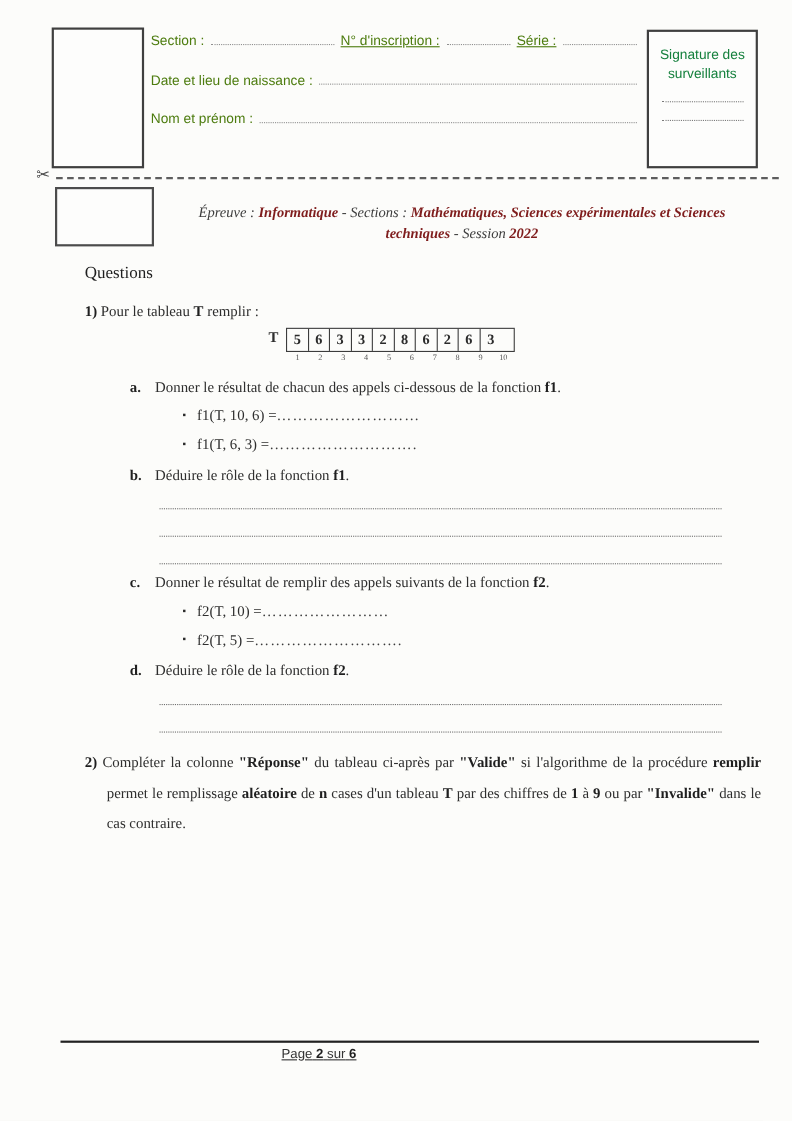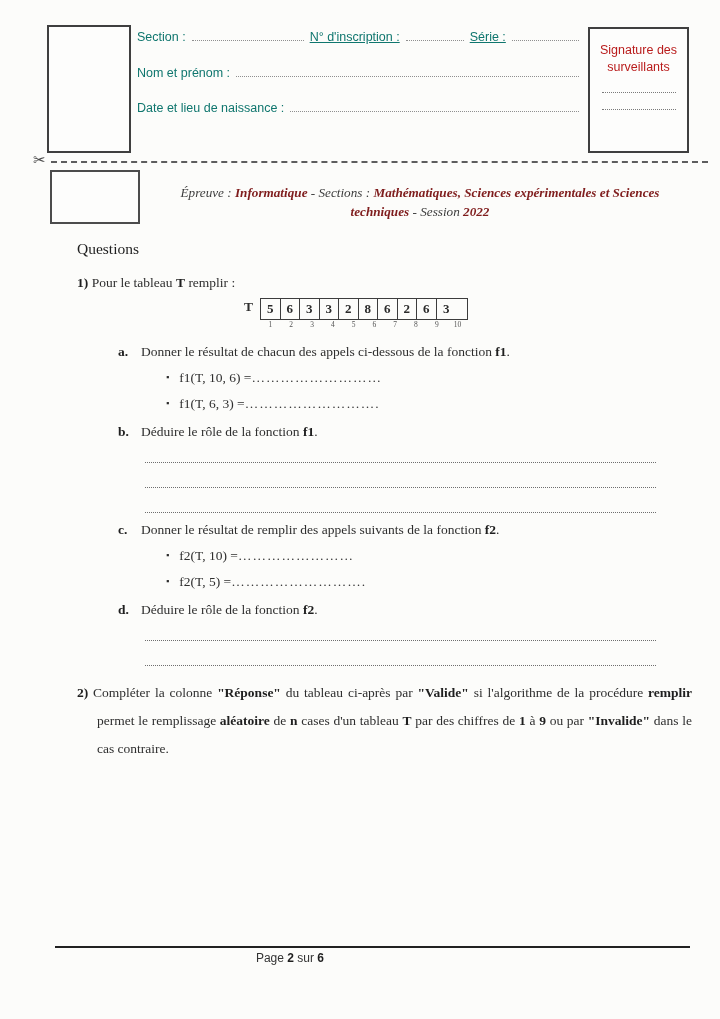--- a/index.html
+++ b/index.html
@@ -3,25 +3,25 @@
 <meta charset="utf-8">
 <style>
   * { margin:0; padding:0; box-sizing:border-box; }
   html,body { width:720px; height:1019px; }
   body { background:#e8e8e6; font-family:"Liberation Serif", serif; color:#2e2e2e; }
   .page { position:relative; width:720px; height:1019px; background:#fcfcfa; overflow:hidden; }
 
   
   .box-left  { position:absolute; left:47px; top:25px; width:84px; height:128px; border:2px solid #3f3f3f; background:#fdfdfc; }
   .box-right { position:absolute; left:588px; top:27px; width:101px; height:126px; border:2px solid #3f3f3f; background:#fdfdfc;
-               font-family:"Liberation Sans", sans-serif; font-size:12.5px; color:#b91c1c; text-align:center; }
+               font-family:"Liberation Sans", sans-serif; font-size:12.5px; color:#15803d; text-align:center; }
   .box-right .sig-title { margin-top:13px; line-height:17px; }
   .sig-line { width:74px; margin:16px auto 0; border-bottom:1.5px dotted #7a7a7a; height:1px; }
 
-  .fields { position:absolute; left:137px; top:30px; width:442px; font-family:"Liberation Sans", sans-serif; font-size:12.5px; color:#0f766e; }
+  .fields { position:absolute; left:137px; top:30px; width:442px; font-family:"Liberation Sans", sans-serif; font-size:12.5px; color:#4d7c0f; }
   .frow { display:flex; align-items:baseline; margin-bottom:22px; }
   .frow:nth-child(2) { margin-bottom:21px; }
   .dotfill { border-bottom:1px dotted #8f8f8f; height:0.85em; }
   .w1 { width:112px; } .w2 { width:58px; } .grow { flex:1; }
   .lbl { white-space:nowrap; }
   .ml { margin-left:6px;text-decoration:underline; }
 
   
   .cutline { position:absolute; left:33px; right:12px; top:153px; display:flex; align-items:center; }
   .scissors { font-size:15px; color:#4a4a4a; line-height:1; }
@@ -61,44 +61,44 @@
   .anslines.first-gap .ansline:first-child { height:23px; }
 
   .q2 { margin:13px 28px 0 77px; text-align:justify; line-height:28px; padding-left:20px; text-indent:-20px; }
 
   .voir { margin-top:116px; text-align:right; margin-right:78px; font-weight:bold; font-size:14px; color:#1f1f1f; }
   .hand { font-weight:normal; font-size:15px; margin-left:4px; }
 
   
   .footer-line { position:absolute; left:55px; right:30px; top:946px; border-top:2.5px solid #212121; }
   .footer-page { position:absolute; left:0; width:580px; top:951px; text-align:center;
-                 font-family:"Liberation Sans", sans-serif; font-size:12px; color:#333; }
+                 font-family:"Liberation Sans", sans-serif; font-size:12px; color:#333;text-decoration:underline; }
 </style>
 </head>
 <body>
 
 <div class="page">
 
   <div class="box-left"></div>
 
   <div class="fields">
     <div class="frow">
       <span class="lbl">Section :</span>
       <span class="dotfill w1 ml"></span>
       <span class="lbl ml">N° d'inscription :</span>
       <span class="dotfill w2 ml"></span>
       <span class="lbl ml">Série :</span>
       <span class="dotfill grow ml"></span>
     </div>
     <div class="frow">
+      <span class="lbl">Date et lieu de naissance :</span>
+      <span class="dotfill grow ml"></span>
+    </div>
+    <div class="frow">
       <span class="lbl">Nom et prénom :</span>
-      <span class="dotfill grow ml"></span>
-    </div>
-    <div class="frow">
-      <span class="lbl">Date et lieu de naissance :</span>
       <span class="dotfill grow ml"></span>
     </div>
   </div>
 
   <div class="box-right">
     <div class="sig-title">
       <div>Signature des</div>
       <div>surveillants</div>
     </div>
     <div class="sig-line"></div>

